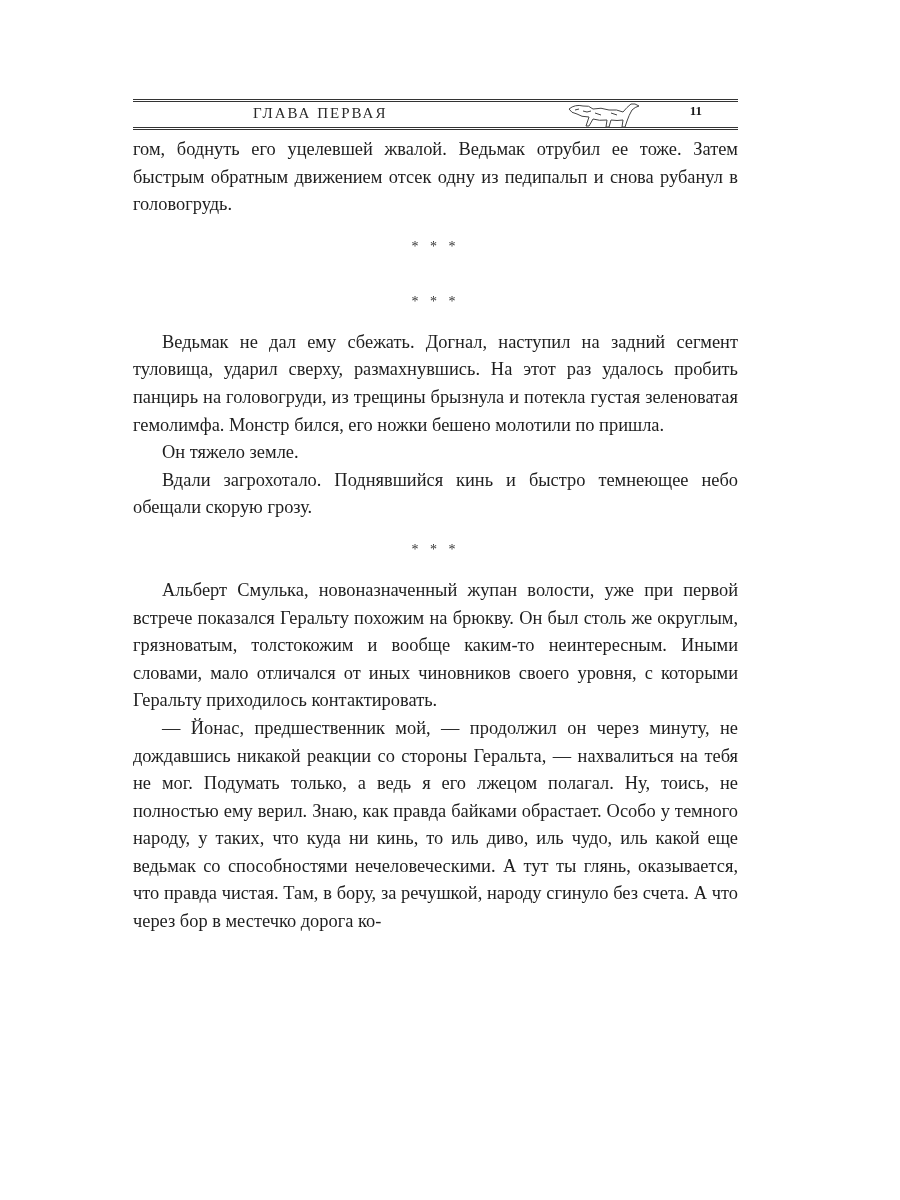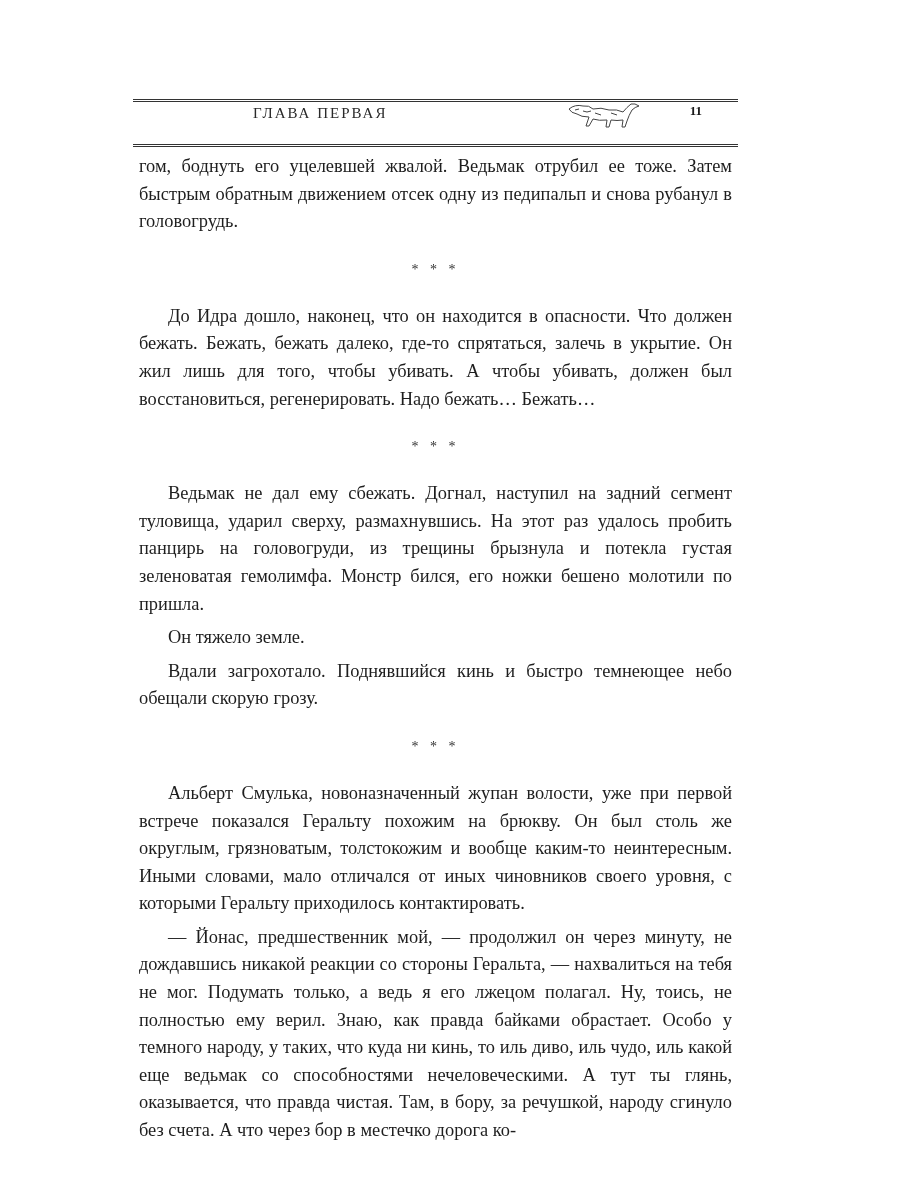--- a/index.html
+++ b/index.html
@@ -3,35 +3,35 @@
   <meta charset="utf-8">
   <style>
     html, body { margin: 0; padding: 0; }
     body {
       width: 900px; height: 1200px; background: #ffffff;
       font-family: "Liberation Serif", "DejaVu Serif", serif;
       color: #1e1e1e; position: relative; overflow: hidden;
     }
     .page { position: absolute; left: 133px; top: 99px; width: 605px; }
     .running-head {
-      position: relative; height: 48px;
+      position: relative; height: 31px;
       border-top: 3px double #333;
       border-bottom: 3px double #333;
       box-sizing: border-box;
     }
     .running-head::before, .running-head::after { content: none; }
     .chapter-title {
       position: absolute; left: 120px; top: 3px;
       font-size: 15px; letter-spacing: 2px; color: #2a2a2a;
       font-variant: small-caps;
     }
     .wolf-icon { position: absolute; left: 432px; top: -1px; width: 80px; height: 28px; }
     .page-number { position: absolute; right: 36px; top: 1px; font-size: 13px; font-weight: bold; color: #1a1a1a; }
     .text { margin-top: 6px; font-size: 18.4px; line-height: 27.6px; text-align: justify; }
-    .text p { margin: 6px; text-indent: 29px; }
+    .text p { margin: 0; text-indent: 29px; }
     .text p.noindent { text-indent: 0; }
     .sep { text-align: center; height: 55px; line-height: 55px; font-size: 14px; letter-spacing: 4px; color: #333; }
   </style>
 </head>
 <body>
 
 <div class="page">
   <div class="running-head">
     <span class="chapter-title">ГЛАВА ПЕРВАЯ</span>
     <svg class="wolf-icon" viewBox="0 0 80 28">
@@ -39,21 +39,20 @@
         <path d="M4 8 Q10 3 18 5 Q24 4 28 8 Q36 6 44 9 Q52 8 58 11 Q62 6 66 3 Q70 2 74 5 Q70 6 67 9 Q64 14 62 20 L60 26 L57 26 L58 19 Q52 20 46 19 L44 26 L41 26 L42 19 Q34 20 28 18 L24 25 L21 25 L24 16 Q16 16 12 13 Q6 12 4 8 Z"></path>
         <path d="M10 9 L14 8 M18 10 Q22 12 26 10 M30 12 L36 14 M46 12 L52 14"></path>
       </g>
     </svg>
     <span class="page-number">11</span>
   </div>
 
   <div class="text">
     <p class="noindent">гом, боднуть его уцелевшей жвалой. Ведьмак отрубил ее тоже. Затем быстрым обратным движением отсек одну из педипальп и снова рубанул в головогрудь.</p>
     <div class="sep">* * *</div>
-    <p>До Идра дошло, наконец, что он находится в опасности. Что должен бежать. Бежать, бежать далеко, где-то спрятаться, залечь в укрытие. Он жил лишь для того, чтобы убивать. А чтобы убивать, должен был восстановиться, регенерировать. Надо бежать… Бежать…</p>
     <div class="sep">* * *</div>
     <p>Ведьмак не дал ему сбежать. Догнал, наступил на задний сегмент туловища, ударил сверху, размахнувшись. На этот раз удалось пробить панцирь на головогруди, из трещины брызнула и потекла густая зеленоватая гемолимфа. Монстр бился, его ножки бешено молотили по пришла.</p>
     <p>Он тяжело земле.</p>
     <p>Вдали загрохотало. Поднявшийся кинь и быстро темнеющее небо обещали скорую грозу.</p>
     <div class="sep">* * *</div>
     <p>Альберт Смулька, новоназначенный жупан волости, уже при первой встрече показался Геральту похожим на брюкву. Он был столь же округлым, грязноватым, толстокожим и вообще каким-то неинтересным. Иными словами, мало отличался от иных чиновников своего уровня, с которыми Геральту приходилось контактировать.</p>
     <p>— Йонас, предшественник мой, — продолжил он через минуту, не дождавшись никакой реакции со стороны Геральта, — нахвалиться на тебя не мог. Подумать только, а ведь я его лжецом полагал. Ну, тоись, не полностью ему верил. Знаю, как правда байками обрастает. Особо у темного народу, у таких, что куда ни кинь, то иль диво, иль чудо, иль какой еще ведьмак со способностями нечеловеческими. А тут ты глянь, оказывается, что правда чистая. Там, в бору, за речушкой, народу сгинуло без счета. А что через бор в местечко дорога ко-</p>
   </div>
 </div>
 

